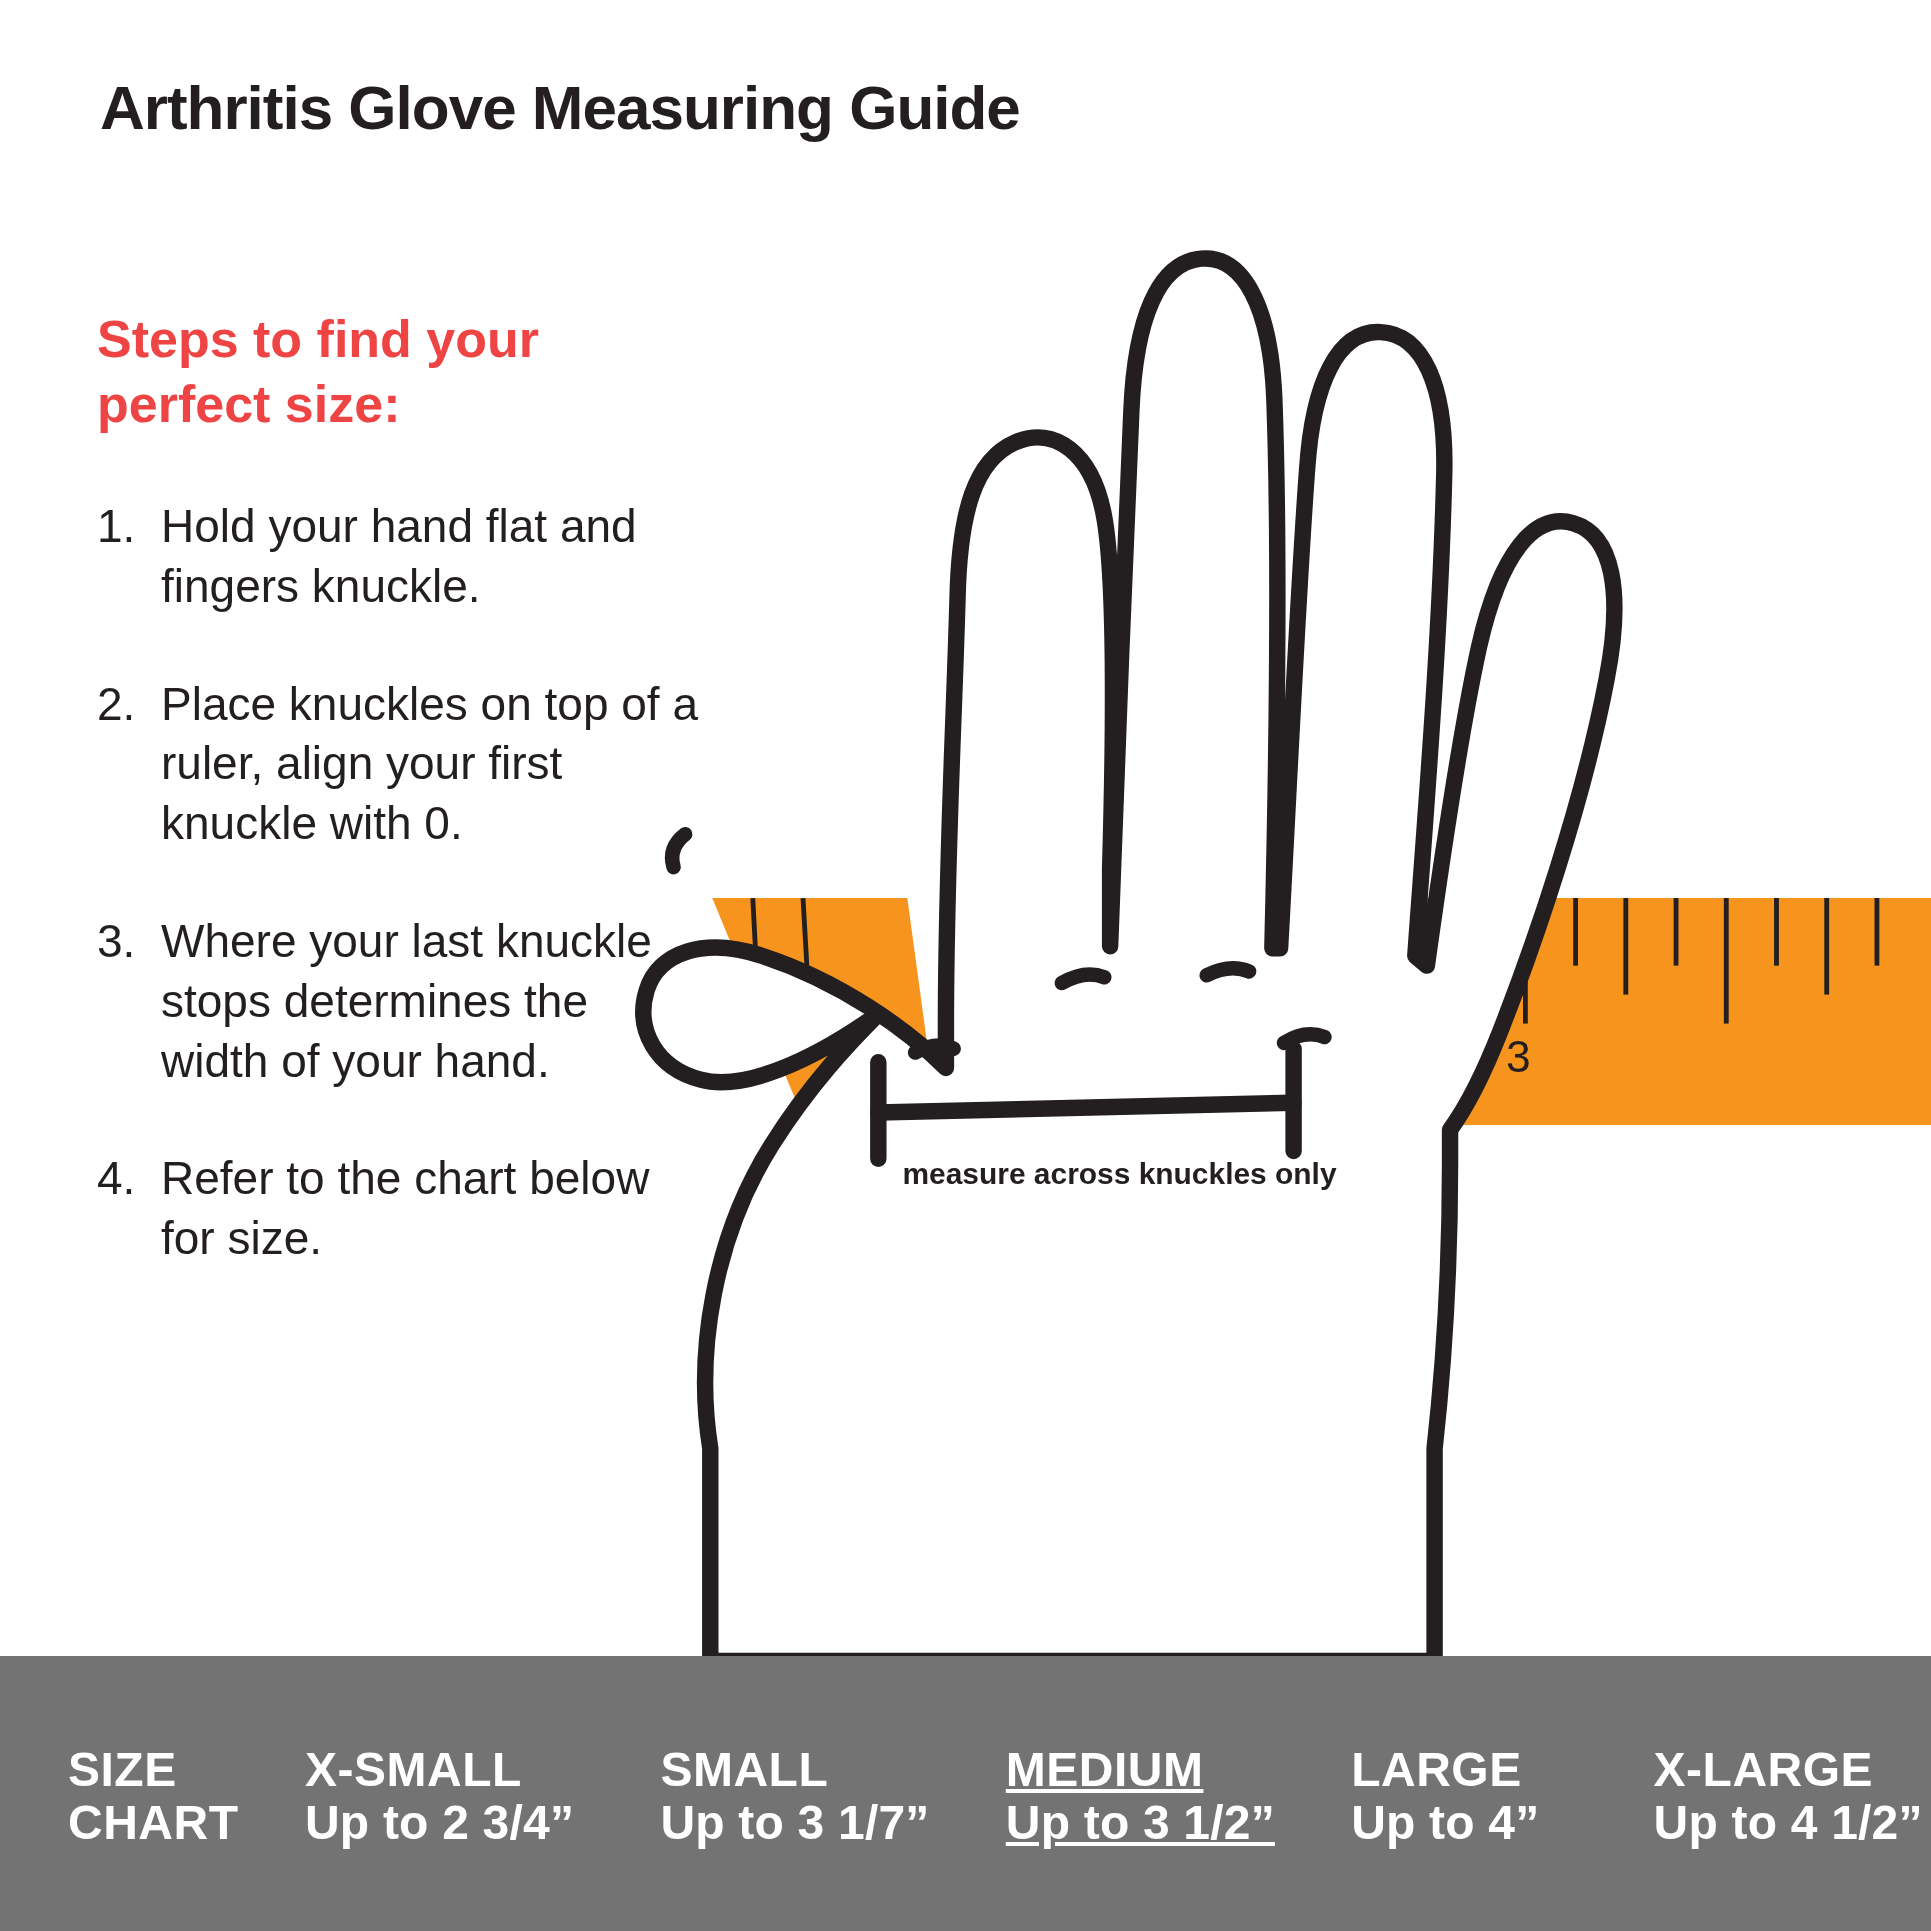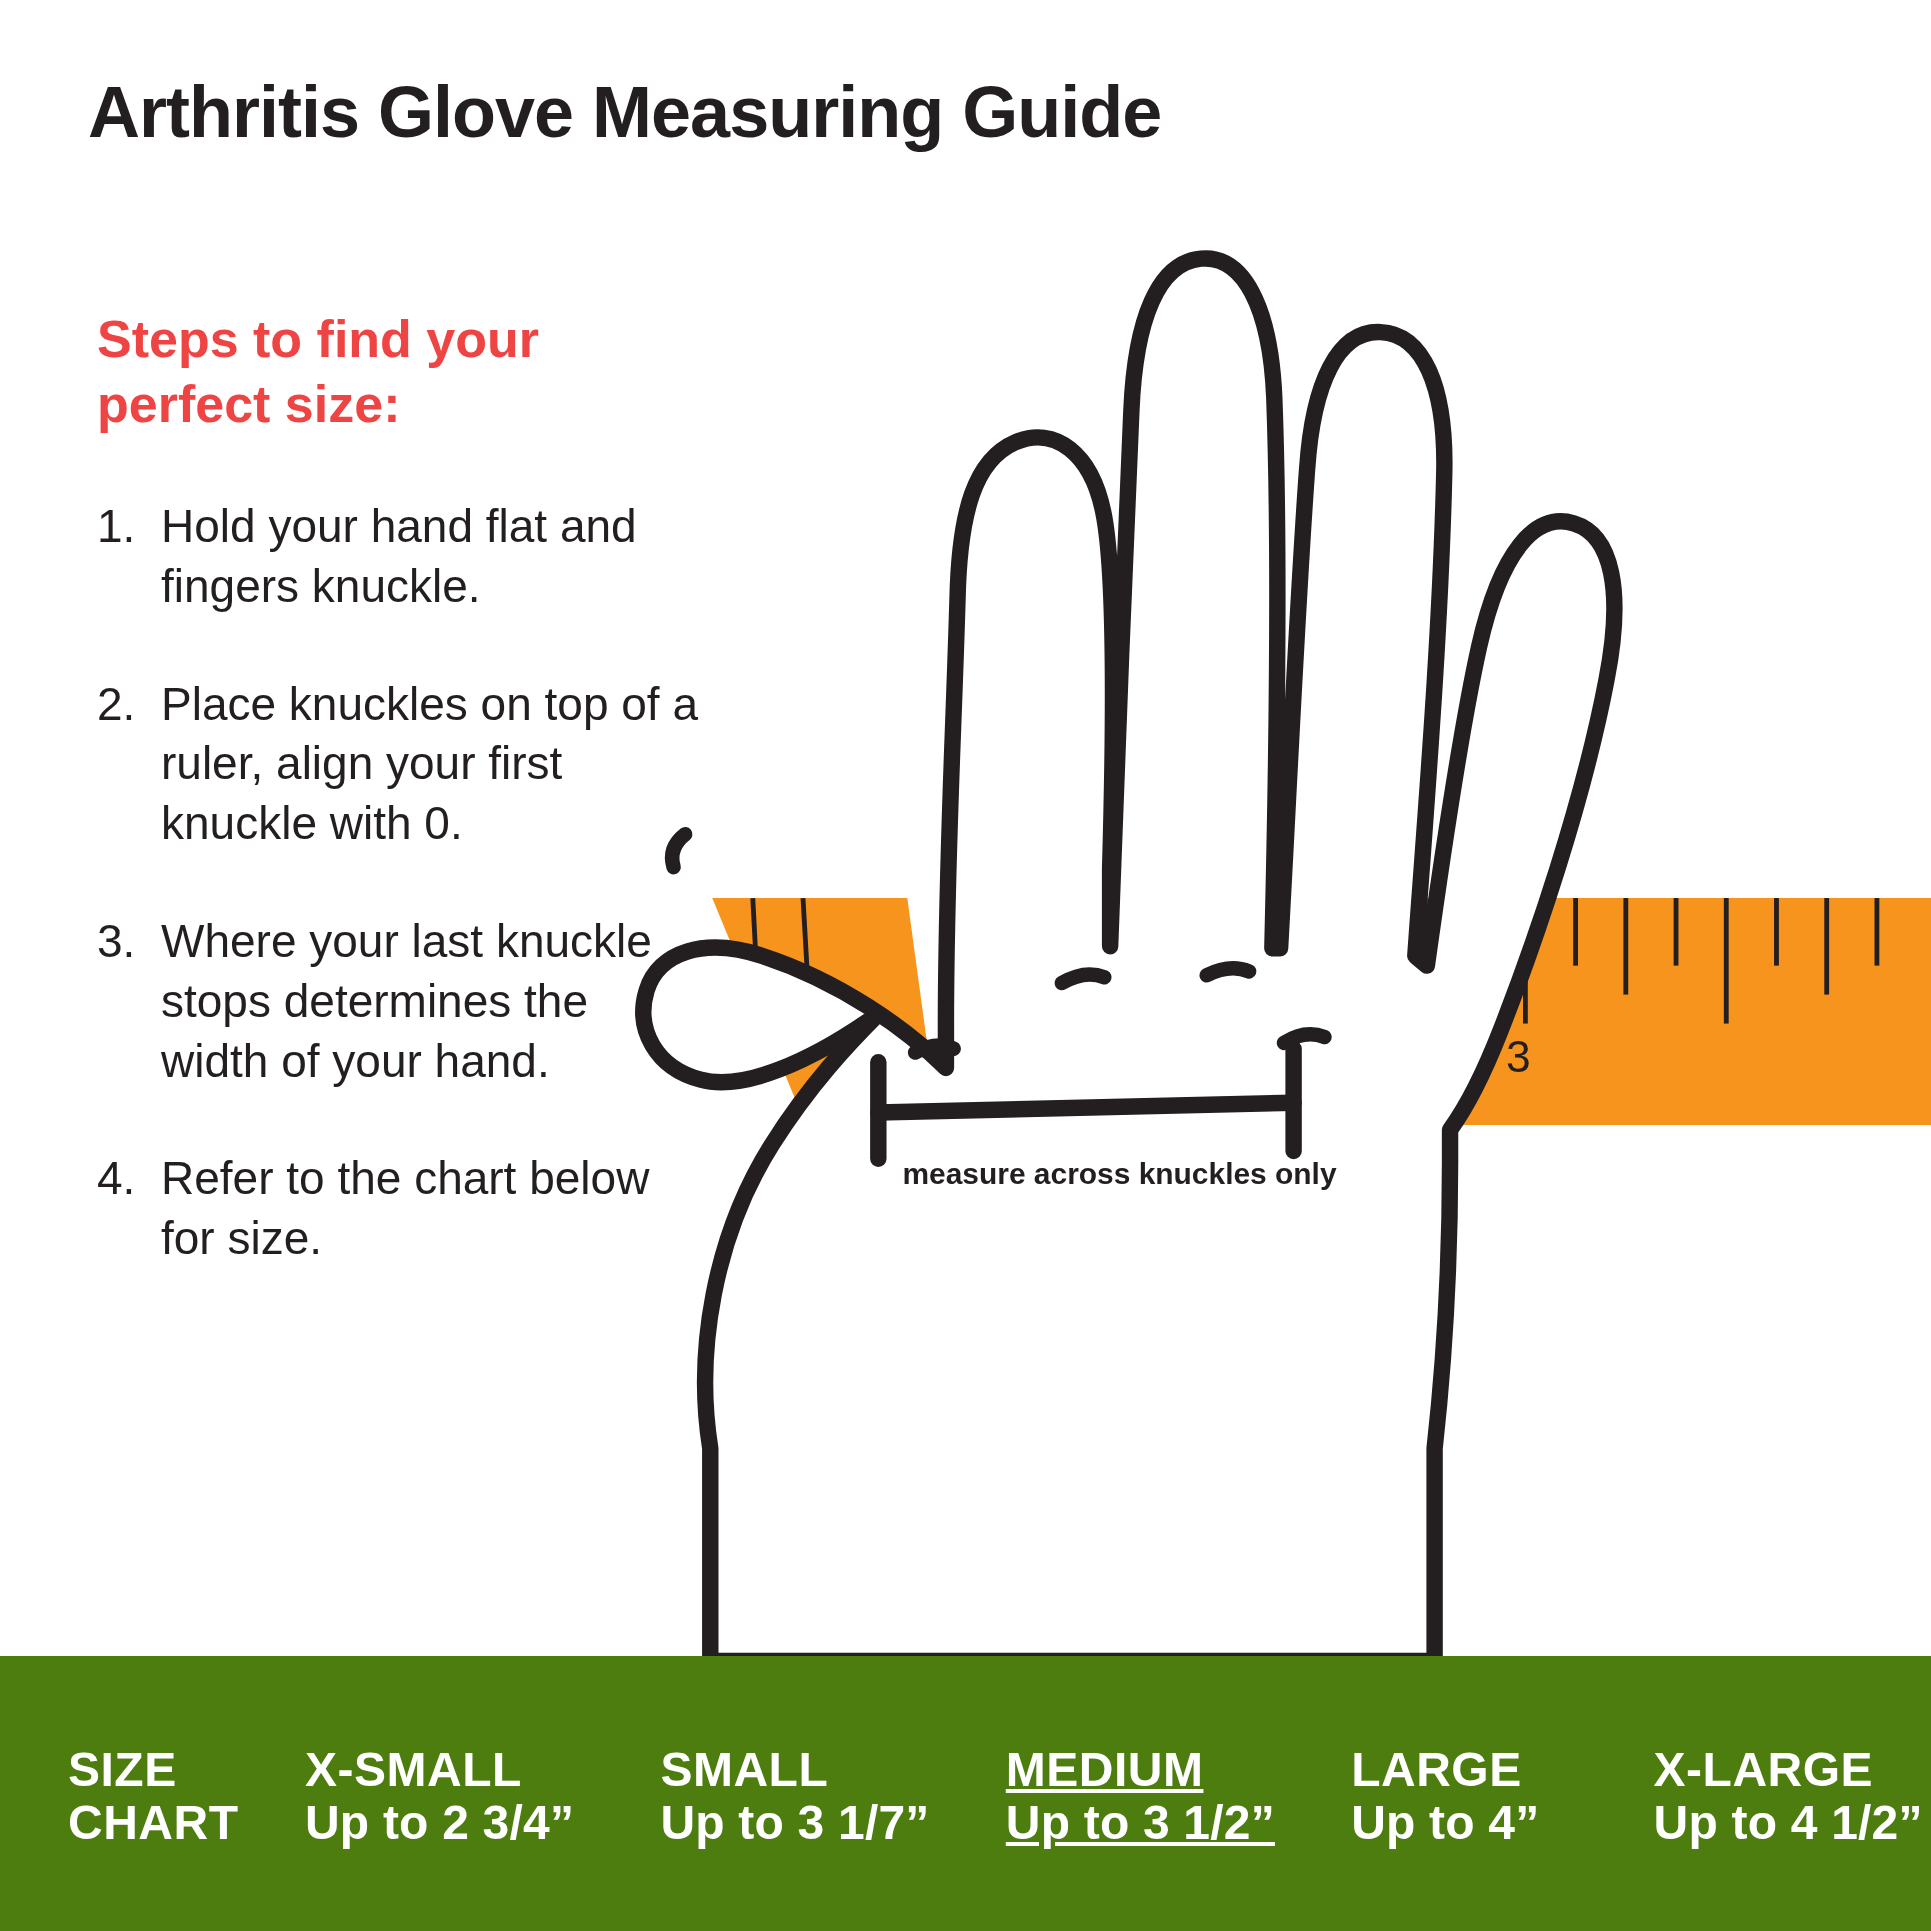--- a/index.html
+++ b/index.html
@@ -12,23 +12,23 @@
     height: 1931px;
     position: relative;
     overflow: hidden;
     font-family: "Liberation Sans", sans-serif;
     color: #231f20;
   }
 
   
   #page-title {
     position: absolute;
-    left: 88px;
+    left: 100px;
     top: 75px;
-    font-size: 72px;
+    font-size: 62px;
     font-weight: bold;
     letter-spacing: -1px;
     line-height: 1.05;
     color: #231f20;
     white-space: nowrap;
   }
 
   
   #steps-column {
     position: absolute;
@@ -77,21 +77,21 @@
     height: 100%;
   }
 
   
   #size-chart {
     position: absolute;
     left: 0;
     top: 1656px;
     width: 1931px;
     height: 275px;
-    background: #4d7c0f;
+    background: #737373;
     display: flex;
     align-items: center;
     box-sizing: border-box;
     padding: 0 58px 0 68px;
   }
   #size-chart-label {
     color: #ffffff;
     font-size: 48px;
     font-weight: bold;
     line-height: 1.12;

